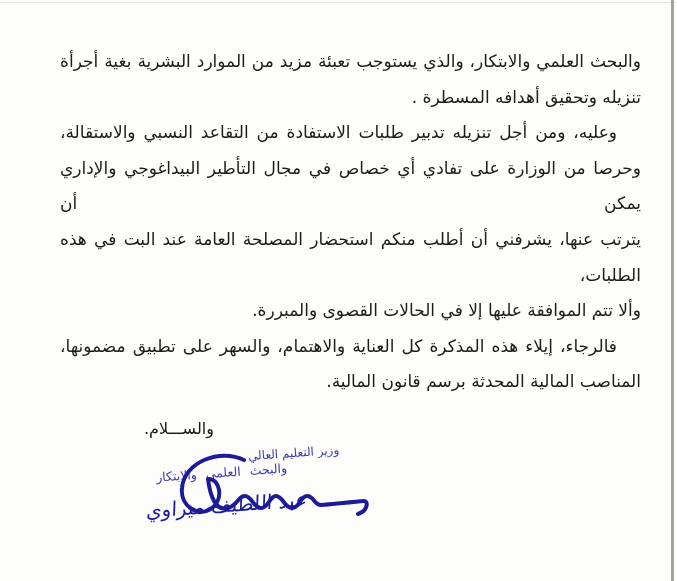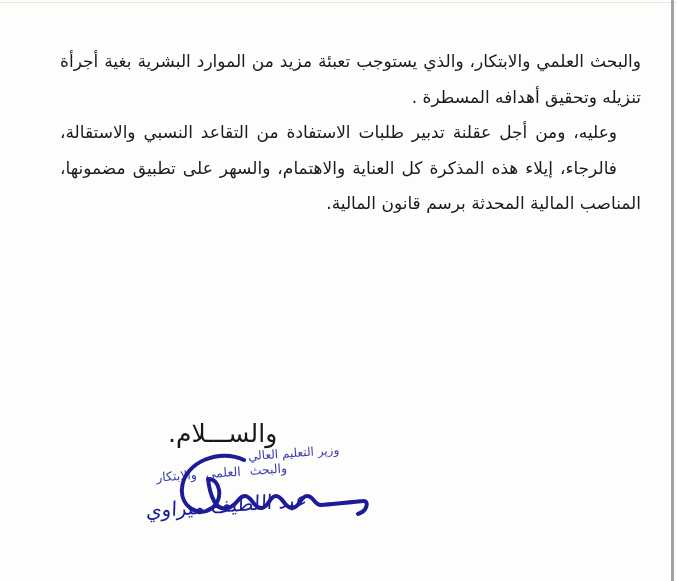--- a/index.html
+++ b/index.html
@@ -26,24 +26,24 @@
     direction: rtl;
     color: #1b1b1b;
     font-size: 17px;
     line-height: 35.6px;
   }
   .ln { text-align: justify; text-align-last: justify; white-space: normal; }
   .ln.e { text-align: right; text-align-last: right; }
   .ln.ind { padding-right: 24px; }
   .closing {
     position: absolute;
-    top: 419px; left: 168px;
+    top: 419px; left: 144px;
     direction: rtl;
     color: #181818;
-    font-size: 25px;
+    font-size: 16px;
     letter-spacing: 0.5px;
   }
   .sig-block { position: absolute; left: 130px; top: 440px; width: 270px; height: 110px; }
   .stamp-line1 {
     position: absolute; left: 118px; top: 6px;
     color: #3c3cae; font-size: 12px; white-space: nowrap;
     transform: rotate(-4deg);
   }
   .stamp-line2 {
     position: absolute; left: 26px; top: 25px;
@@ -61,21 +61,24 @@
 <body>
 
 <div class="page">
 
   <div class="top-edge"></div>
   <div class="right-edge"></div>
 
   <div class="body-text">
     <div class="ln">والبحث العلمي والابتكار، والذي يستوجب تعبئة مزيد من الموارد البشرية بغية أجرأة</div>
     <div class="ln e">تنزيله وتحقيق أهدافه المسطرة .</div>
-    <div class="ln ind">وعليه، ومن أجل عقلنة تدبير طلبات الاستفادة من التقاعد النسبي والاستقالة،</div>
+    <div class="ln ind">وعليه، ومن أجل تنزيله تدبير طلبات الاستفادة من التقاعد النسبي والاستقالة،</div>
+    <div class="ln">وحرصا من الوزارة على تفادي أي خصاص في مجال التأطير البيداغوجي والإداري يمكن أن</div>
+    <div class="ln">يترتب عنها، يشرفني أن أطلب منكم استحضار المصلحة العامة عند البت في هذه الطلبات،</div>
+    <div class="ln e">وألا تتم الموافقة عليها إلا في الحالات القصوى والمبررة.</div>
     <div class="ln ind">فالرجاء، إيلاء هذه المذكرة كل العناية والاهتمام، والسهر على تطبيق مضمونها،</div>
     <div class="ln e">المناصب المالية المحدثة برسم قانون المالية.</div>
   </div>
 
   <div class="closing">والســـلام.</div>
 
   <div class="sig-block">
     <div class="stamp-line1">وزير التعليم العالي</div>
     <div class="stamp-line2">والبحث العلمي والابتكار</div>
     <svg class="scribble" width="215" height="75" viewBox="0 0 215 75">

